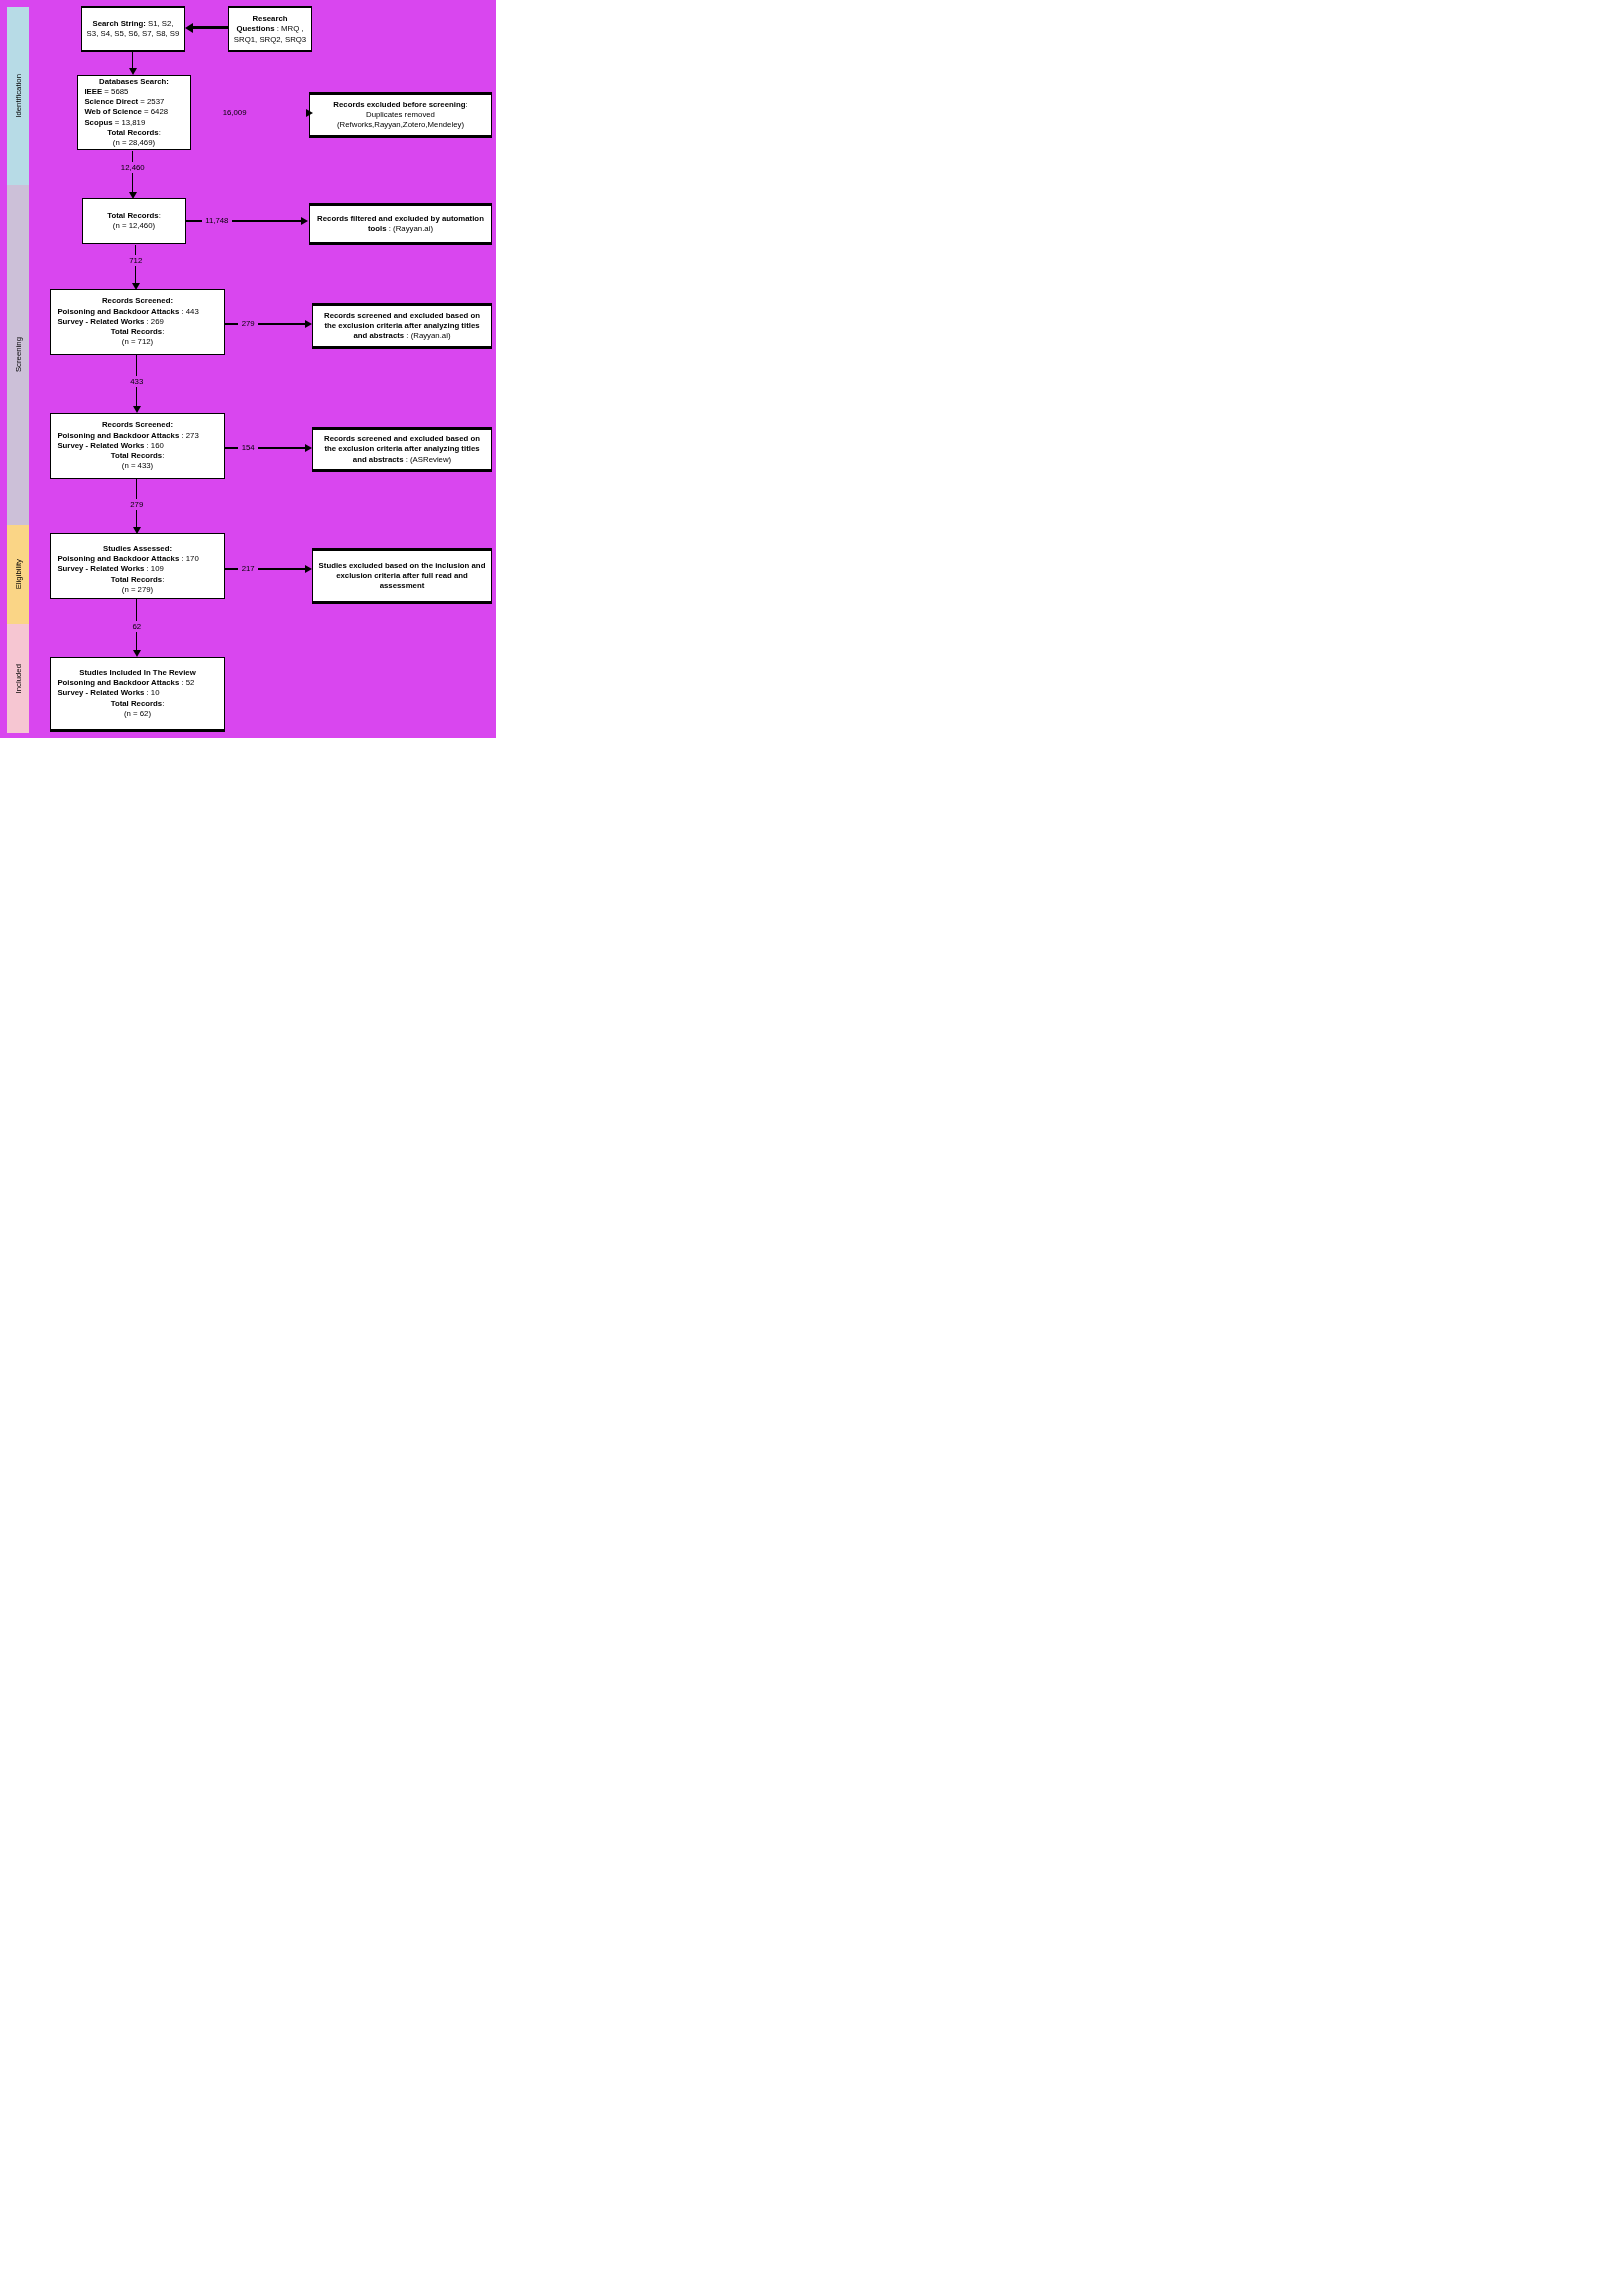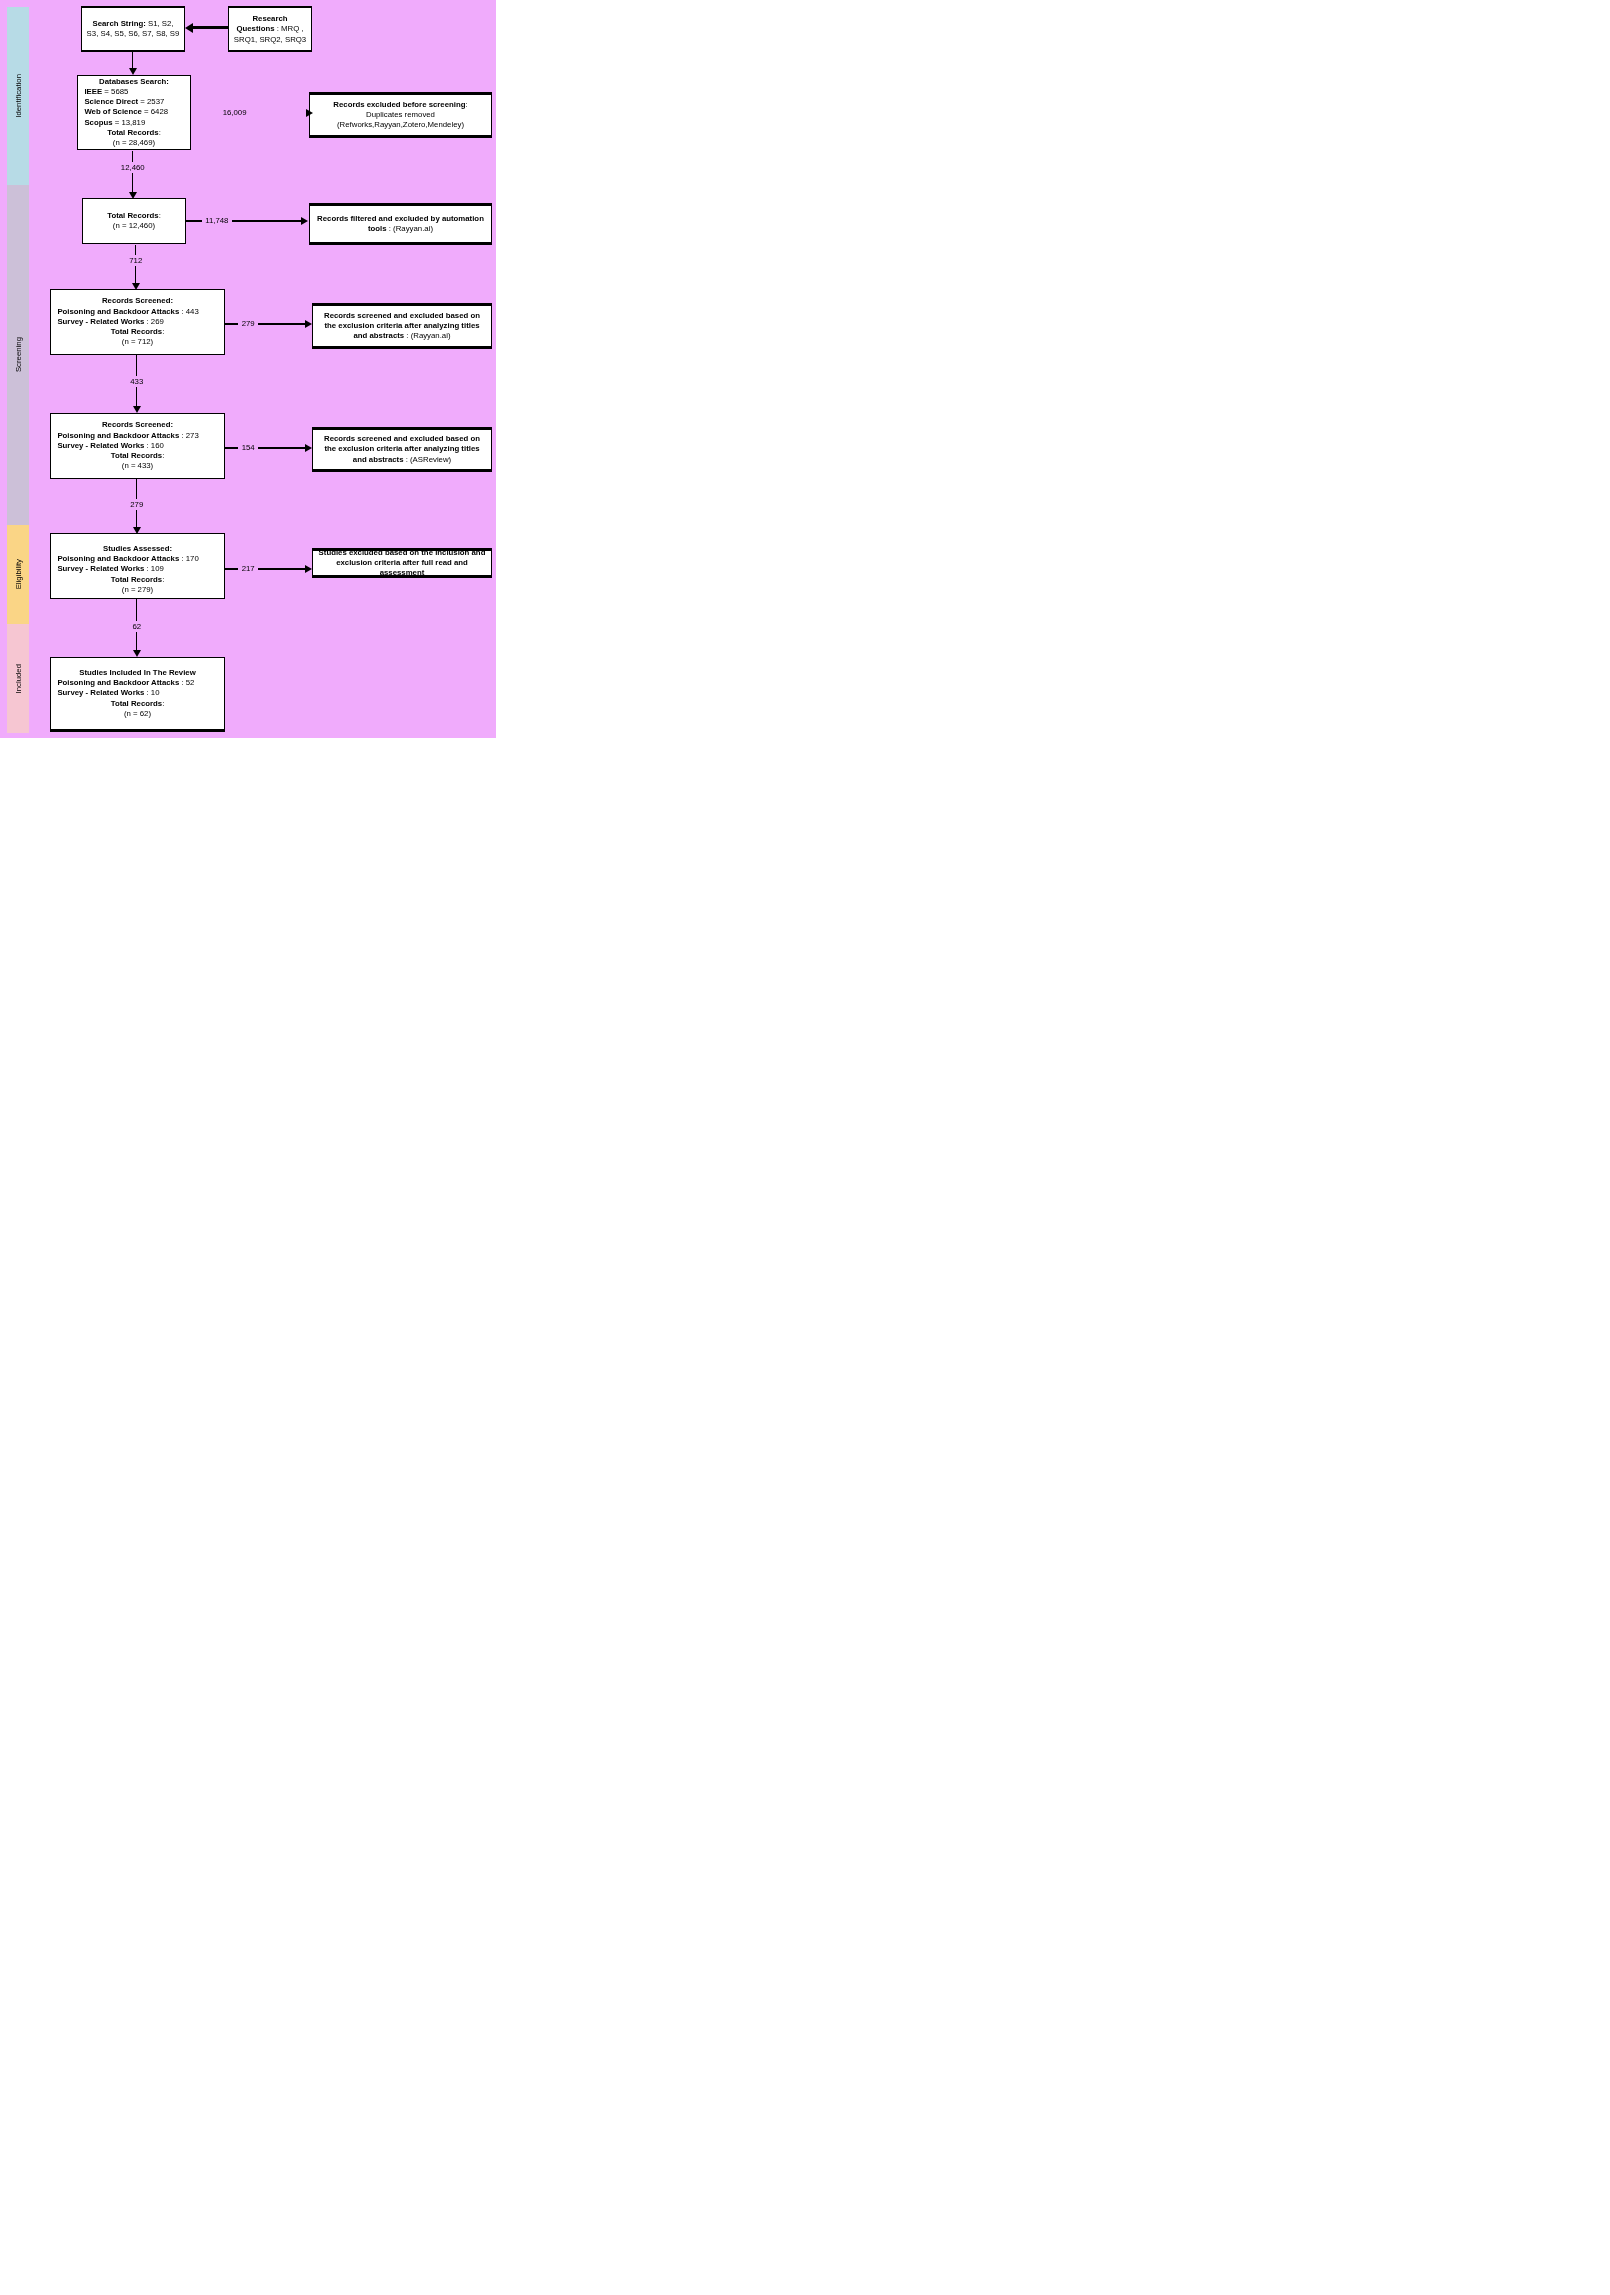--- a/index.html
+++ b/index.html
@@ -1,16 +1,16 @@
 <!DOCTYPE html>
 <html style="font-size:7.3px"><head>
 <meta charset="utf-8">
 <style>
   html,body{margin:0;padding:0;background:#fff;}
-  .canvas{position:relative;width:496px;height:738px;background:#f0abfc;
+  .canvas{position:relative;width:496px;height:738px;background:#d946ef;
           font-family:"Liberation Sans",sans-serif;color:#000;overflow:hidden;}
   
   .stage{position:absolute;left:6.9px;width:22.5px;display:flex;align-items:center;justify-content:center;}
   .stage-label{writing-mode:vertical-rl;transform:rotate(180deg);font-size:7.8px;white-space:nowrap;}
   
   .box{position:absolute;border:1.4px solid #000;background:#fff;box-sizing:border-box;
        display:flex;flex-direction:column;justify-content:center;
        font-size:7.8px;line-height:1.32;padding:2.8px 4.6px;}
   .top-box{border-width:2.3px 1.4px;}
   .right-box{border-width:3.2px 1.8px;font-weight:700;text-align:center;padding:2.8px 5.5px;}
@@ -178,21 +178,21 @@
   </div>
 
   <div class="box" style="left:50px;top:533px;width:175px;height:66px;justify-content:flex-end;">
     <div class="line c"><b>Studies Assessed:</b></div>
     <div class="line l"><b>Poisoning and Backdoor Attacks</b><span> : 170</span></div>
     <div class="line l"><b>Survey - Related Works</b><span> : 109</span></div>
     <div class="line c"><b>Total Records</b><span>:</span></div>
     <div class="line c">(n = 279)</div>
   </div>
 
-  <div class="box right-box" style="left:312px;top:548px;width:180px;height:30px;">
+  <div class="box right-box" style="left:312px;top:548px;width:180px;height:56px;">
     <div class="line c"><b>Studies excluded based on the inclusion and exclusion criteria after full read and assessment</b></div>
   </div>
 
   <div class="hconn" style="left:225px;top:561px;width:87px;">
     <span class="hline" style="width:13px;"></span>
     <span class="hlabel">217</span>
     <span class="hline grow"></span>
     <span class="ar"></span>
   </div>
 

